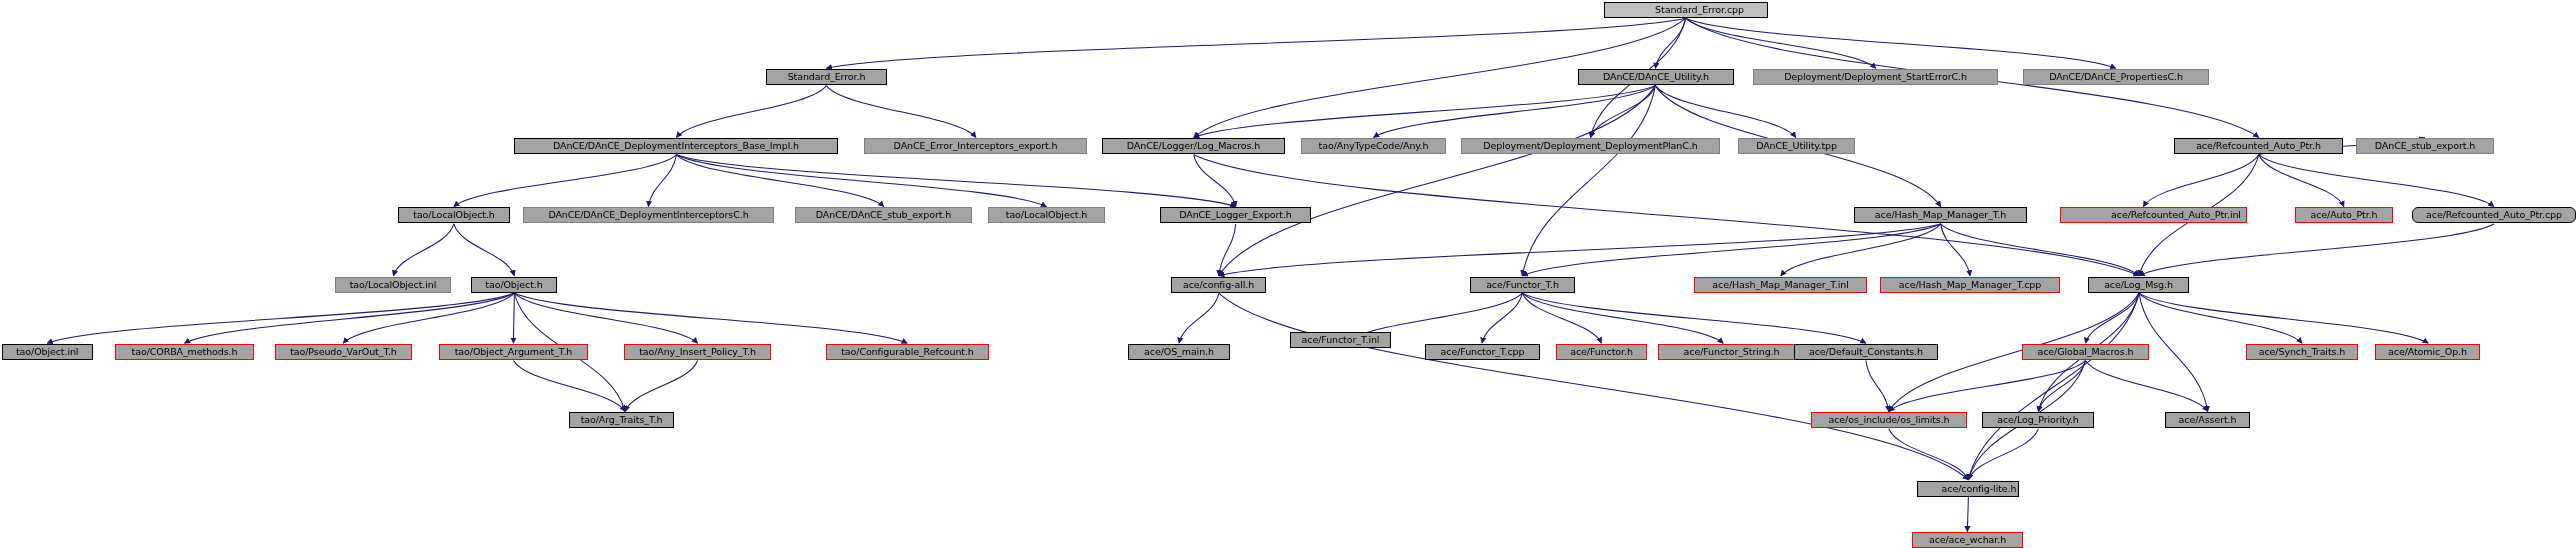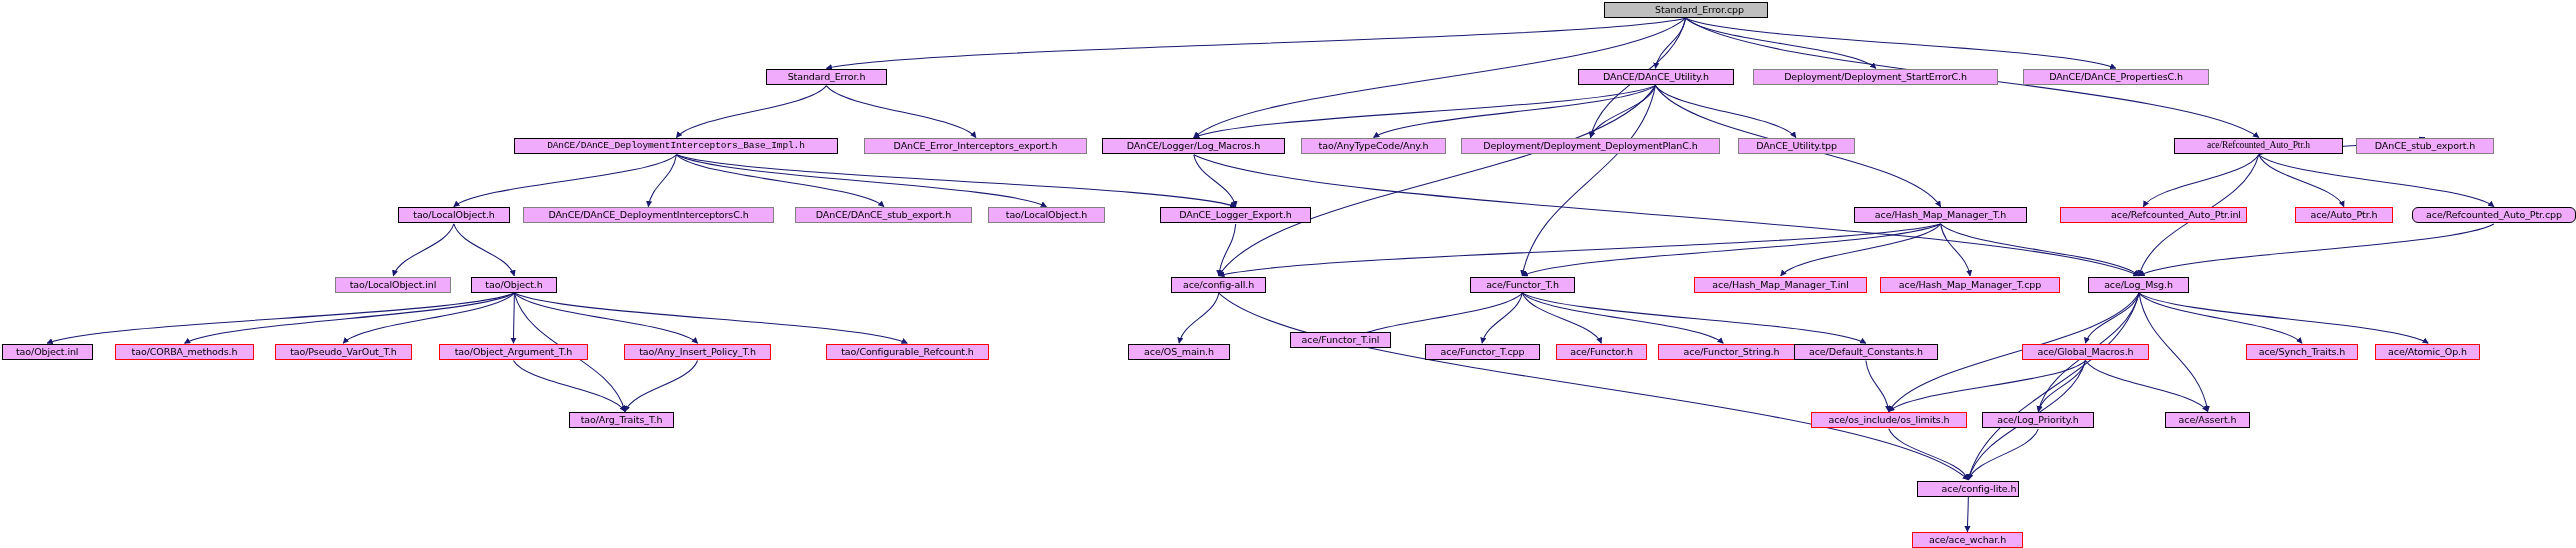--- a/index.html
+++ b/index.html
@@ -13,21 +13,21 @@
   }
   #edges{position:absolute;left:0;top:0;width:2576px;height:549px;}
   .node{
     position:absolute;
     box-sizing:border-box;
     display:flex;
     align-items:center;
     justify-content:center;
     height:16.4px;
     border:0.9px solid #808080;
-    background:#f0abfc;
+    background:#a3a3a3;
     color:#000000;
     font-size:9.5px;
     line-height:9.5px;
     white-space:nowrap;
     letter-spacing:-0.1px;
     z-index:5;
   }
   .node.black{border-color:#000000;}
   .node.red{border-color:#ff0000;}
   .node.root{background:#bfbfbf;border-color:#000000;}
@@ -112,23 +112,23 @@
         <path d="M2358,496 C2348.28,523 2286.72,529 2277,555" marker-end="url(#arrow)"></path>
         <path d="M2277,575 C2276.88,593.45 2276.12,597.55 2276,615" marker-end="url(#arrow)"></path>
       </g>
   </svg>
   <div id="nodes-layer">
       <div class="node root" style="left: 1604px; top: 1.7px; width: 164px; padding-left: 27px;">Standard_Error.cpp</div>
       <div class="node black" style="left: 766px; top: 69px; width: 121px;">Standard_Error.h</div>
       <div class="node black" style="left: 1578px; top: 69px; width: 156px;">DAnCE/DAnCE_Utility.h</div>
       <div class="node gray" style="left: 1753px; top: 69px; width: 245px;">Deployment/Deployment_StartErrorC.h</div>
       <div class="node gray" style="left: 2023px; top: 69px; width: 186px;">DAnCE/DAnCE_PropertiesC.h</div>
-      <div class="node black" style="left: 2174px; top: 138px; width: 169px; font-family: Liberation Serif, serif;">ace/Refcounted_Auto_Ptr.h</div>
+      <div class="node black" style="left: 2174px; top: 138px; width: 169px;">ace/Refcounted_Auto_Ptr.h</div>
       <div class="node gray" style="left: 2356px; top: 138px; width: 138px;">DAnCE_stub_export.h</div>
-      <div class="node black" style="left: 514px; top: 138px; width: 324px; font-family: Liberation Mono, monospace;">DAnCE/DAnCE_DeploymentInterceptors_Base_Impl.h</div>
+      <div class="node black" style="left: 514px; top: 138px; width: 324px;">DAnCE/DAnCE_DeploymentInterceptors_Base_Impl.h</div>
       <div class="node gray" style="left: 864px; top: 138px; width: 223px;">DAnCE_Error_Interceptors_export.h</div>
       <div class="node black" style="left: 1102px; top: 138px; width: 183px;">DAnCE/Logger/Log_Macros.h</div>
       <div class="node gray" style="left: 1301px; top: 138px; width: 145px;">tao/AnyTypeCode/Any.h</div>
       <div class="node gray" style="left: 1461px; top: 138px; width: 259px;">Deployment/Deployment_DeploymentPlanC.h</div>
       <div class="node gray" style="left: 1738px; top: 138px; width: 117px;">DAnCE_Utility.tpp</div>
       <div class="node black" style="left: 398px; top: 207px; width: 112px;">tao/LocalObject.h</div>
       <div class="node gray" style="left: 523px; top: 207px; width: 251px;">DAnCE/DAnCE_DeploymentInterceptorsC.h</div>
       <div class="node gray" style="left: 795px; top: 207px; width: 177px;">DAnCE/DAnCE_stub_export.h</div>
       <div class="node gray" style="left: 988px; top: 207px; width: 117px;">tao/LocalObject.h</div>
       <div class="node black" style="left: 1160px; top: 207px; width: 151px;">DAnCE_Logger_Export.h</div>

